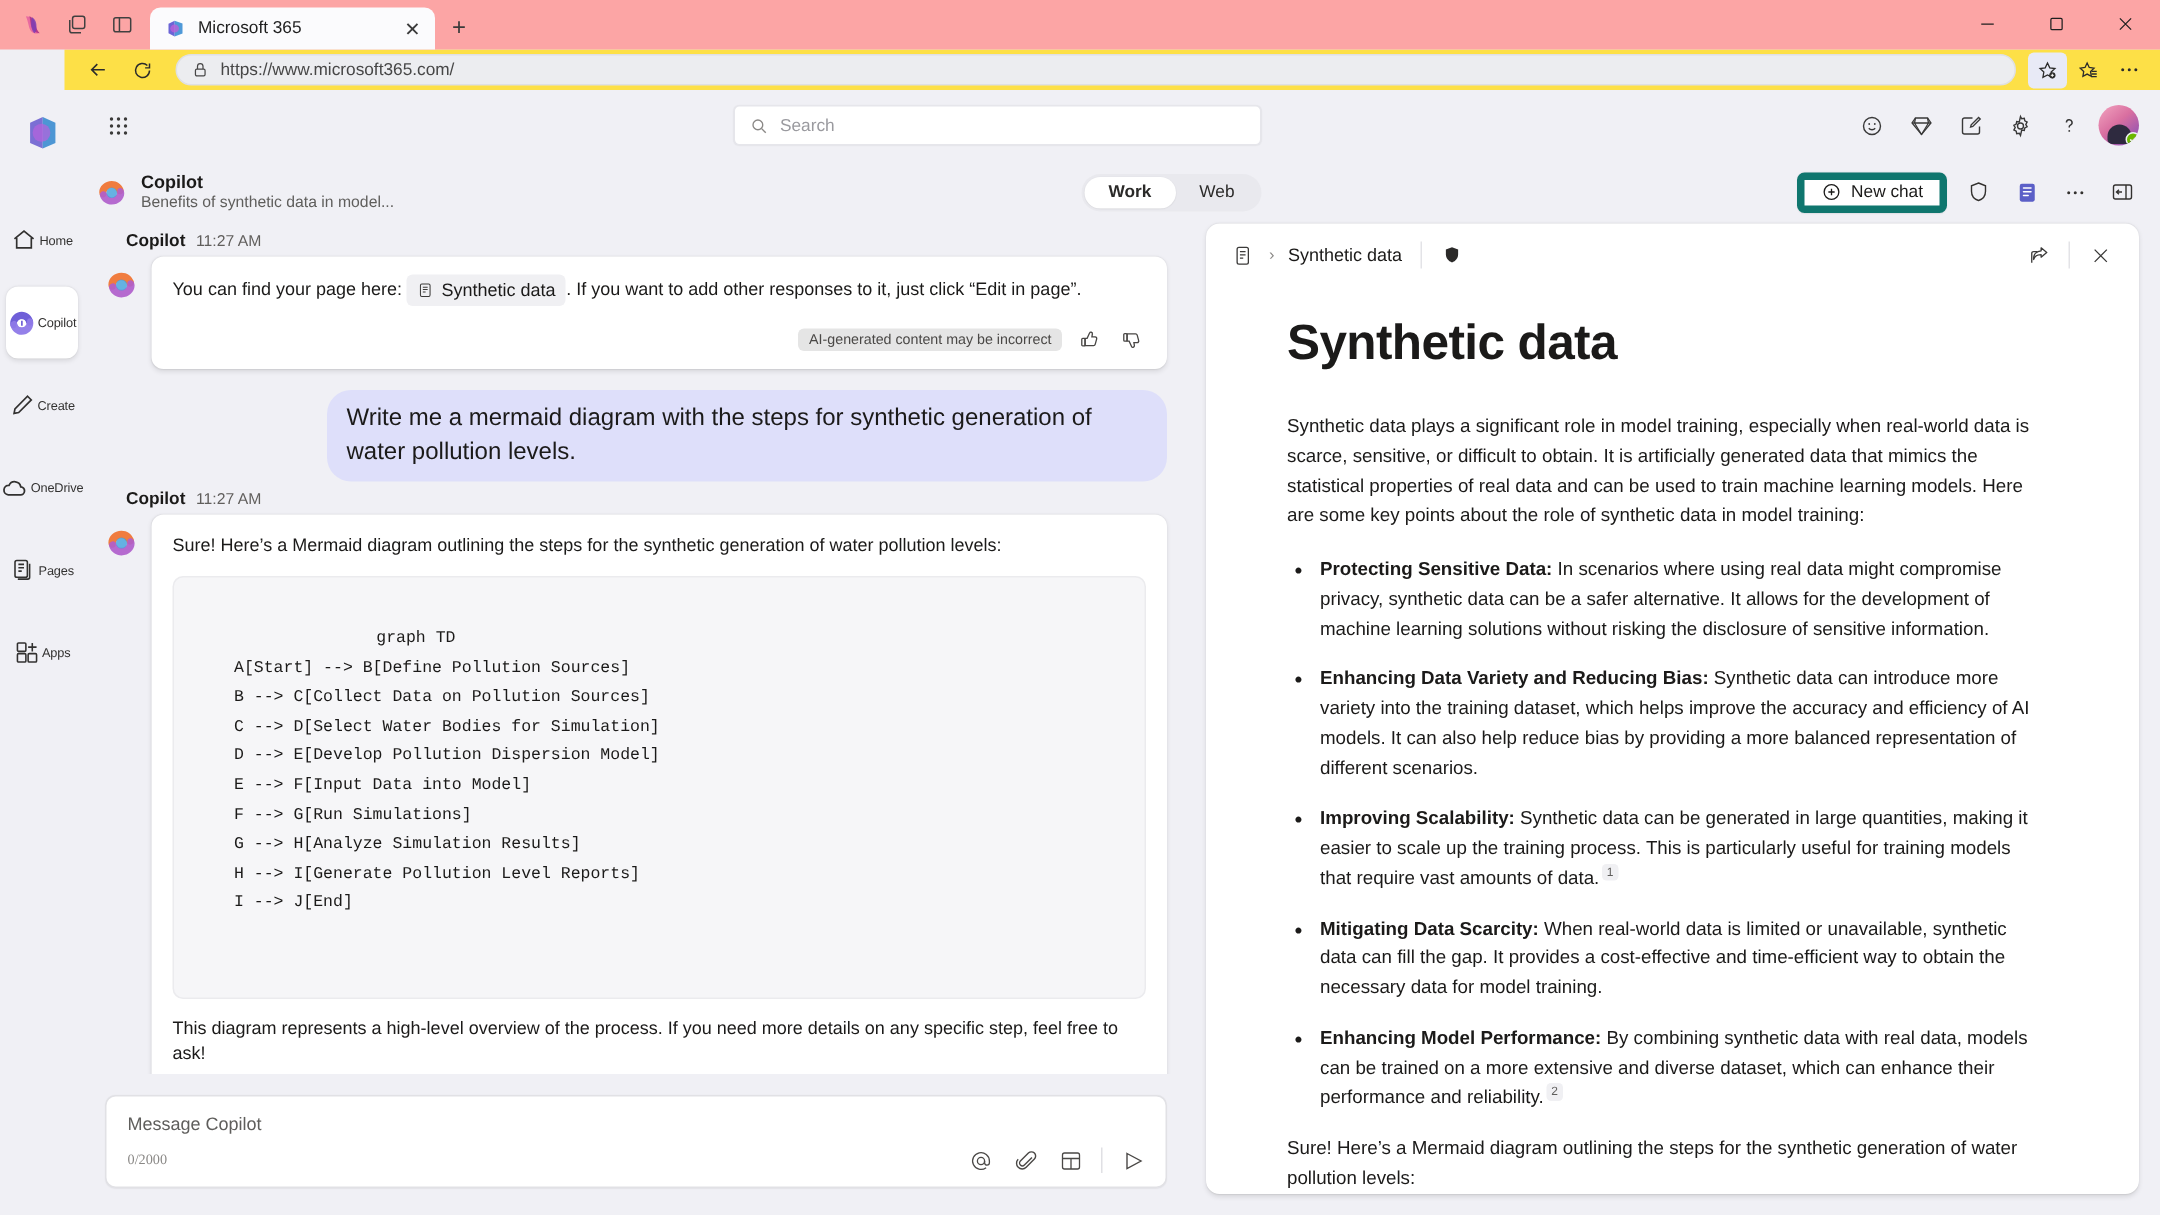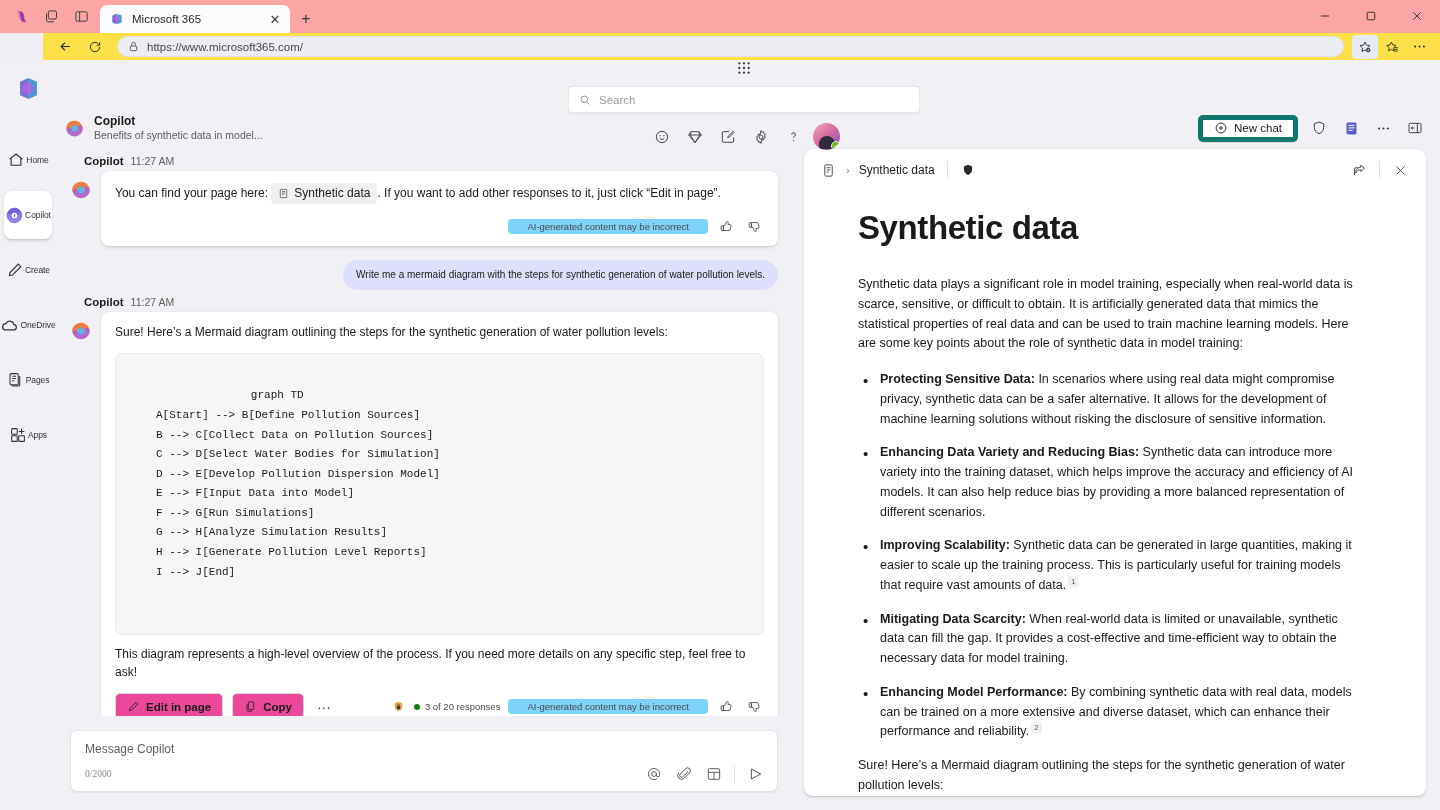--- a/index.html
+++ b/index.html
@@ -93,21 +93,21 @@
     content: ""; position: absolute; left: -7px; top: 12px;
     width: 3px; height: 22px; background: #5b5fc7; border-radius: 2px;
   }
   .rail-icon { height: 21px; display: flex; align-items: center; justify-content: center; color: #323130; }
   .rail-label { font-size: 8.5px; color: #323130; letter-spacing: -.1px; }
 
   .content { flex: 1; display: flex; flex-direction: column; min-width: 0; }
 
   .m365-header {
     height: 47px; display: flex; align-items: center;
-    padding: 0 14px 0 6px; gap: 10px; flex-direction: column;
+    padding: 0 14px 0 6px; gap: 10px;
   }
   .waffle {
     width: 34px; height: 34px; display: flex; align-items: center;
     justify-content: center; border-radius: 4px; color: #3b3a39;
   }
   .search-wrap { flex: 1; display: flex; justify-content: center; }
   .searchbox {
     width: 352px; height: 27px; background: #ffffff;
     border: 1px solid #e6e6eb; border-radius: 4px;
     display: flex; align-items: center; gap: 8px; padding: 0 10px;
@@ -180,29 +180,29 @@
     box-shadow: 0 0.3px 0.9px rgba(0,0,0,.07), 0 1.6px 3.6px rgba(0,0,0,.09);
   }
   .card p { font-size: 12px; color: #1b1a19; line-height: 1.45; }
   .page-chip {
     display: inline-flex; align-items: center; gap: 5px;
     background: #f0f0f3; border-radius: 4px; padding: 2px 7px;
     font-size: 12px; color: #1b1a19; vertical-align: middle;
   }
   .meta-row { display: flex; align-items: center; justify-content: flex-end; gap: 8px; margin-top: 12px; }
   .ai-note {
-    background: #7dd3fc; border-radius: 4px; padding: 2px 19px;
-    font-size: 9.5px; color: #4a4846;
+    background: #e5e5e5; border-radius: 4px; padding: 2px 7px;
+    font-size: 9.5px; color: #4a4846; margin-left: 24px;
   }
   .thumb { width: 20px; height: 20px; display: flex; align-items: center; justify-content: center; color: #484644; }
 
   .user-row { display: flex; justify-content: flex-end; margin: 14px 0 0; }
   .user-bubble {
     background: #dedffa; border-radius: 16px; padding: 8px 13px;
-    font-size: 10px; color: #1b1a19; max-width: 560px; line-height: 1.4;
+    font-size: 16px; color: #1b1a19; max-width: 560px; line-height: 1.4;
   }
 
   .code-block {
     background: #f6f6f8; border: 1px solid #ebebee; border-radius: 7px;
     padding: 13px 16px; margin: 11px 0 0;
     font-family: "Liberation Mono", monospace;
     font-size: 11px; color: #1b1a19; line-height: 1.78;
     white-space: pre;
   }
   .code-block .ind { padding-left: 24px; display: block; }
@@ -524,20 +524,26 @@
               <path d="M16 28c-5.4 0-10-3.4-11.8-8.2-.9-2.4.2-4.7 2.6-5.3 2-.5 3.5.5 4.4 2.6 1 2.3 2.4 3.6 4.8 3.6 3.3 0 5.6-2.6 5.6-6.2 0-1.9 1.3-3.2 3.2-3.2 2.3 0 3.9 2.2 3.9 5.2C28.7 22.6 23.1 28 16 28z" fill="#b05ecb" opacity=".92"></path>
               <circle cx="16" cy="16" r="5.4" fill="#3ea0dd" opacity=".78"></circle>
             </svg>
           </span>
           <div>
             <div class="cp-name">Copilot</div>
             <div class="cp-sub">Benefits of synthetic data in model...</div>
           </div>
         </div>
 
+        <div style="flex:1; display:flex; justify-content:center;">
+          <div class="ww-toggle">
+            <div class="ww-opt on">Work</div>
+            <div class="ww-opt">Web</div>
+          </div>
+        </div>
 
         <div class="cp-actions">
           <div class="newchat-btn">
             <svg width="14" height="14" viewBox="0 0 24 24" fill="none" stroke="currentColor" stroke-width="1.5">
                 <circle cx="12" cy="12" r="8.4"></circle>
                 <path d="M12 8.4v7.2M8.4 12h7.2"></path>
               </svg>
             <span>New chat</span>
           </div>
           <div class="cp-ic">

